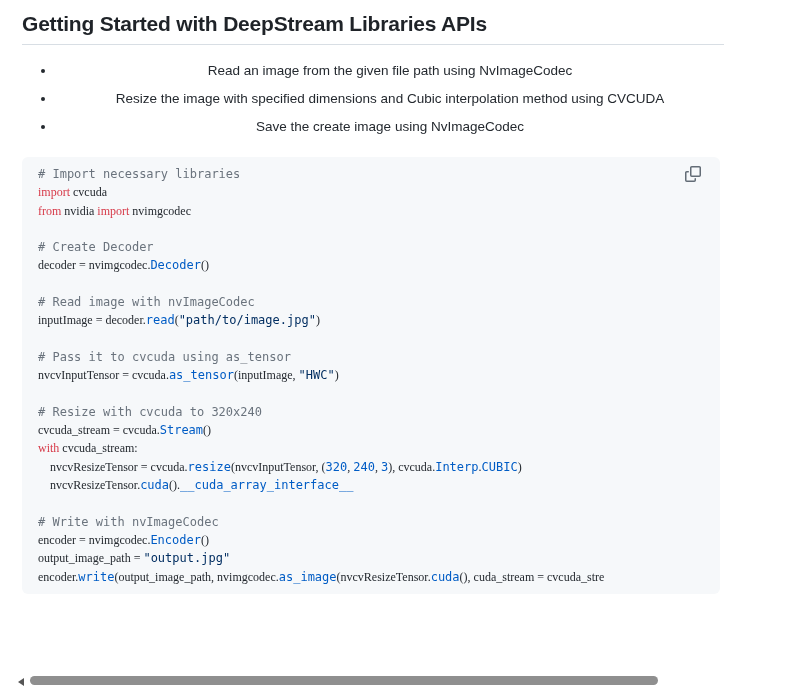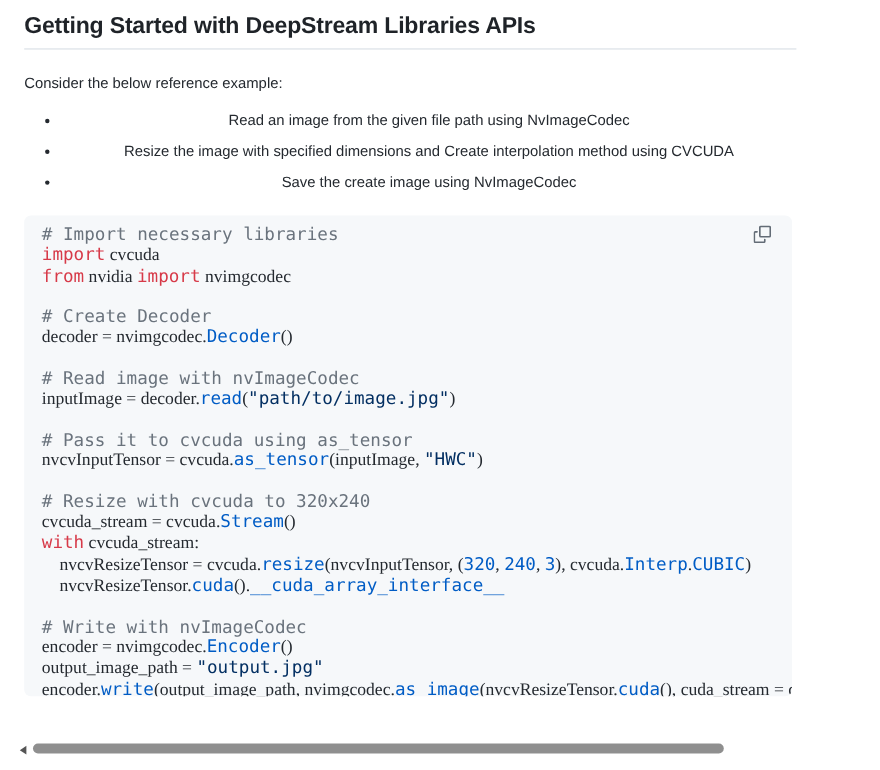--- a/index.html
+++ b/index.html
@@ -59,28 +59,28 @@
     margin-top:22px;
     margin-right:4px;
     background:var(--code-background);
     border-radius:6px;
     height:437px;
     padding:8px 16px;
     overflow:hidden;
   }
   .code-content{
     font-family:"DejaVu Sans Mono","Liberation Mono",monospace;
-    font-size:16px;
+    font-size:12px;
     line-height:18.3px;
     white-space:pre;
     color:var(--plain);
   }
   .code-line{white-space:pre;}
   .tok-cm{color:var(--comment);}
-  .tok-kw{color:var(--keyword);}
+  .tok-kw{color:var(--keyword);font-family:Liberation Serif, serif;}
   .tok-fn{color:var(--function);}
   .tok-nu{color:var(--number);}
   .tok-st{color:var(--string);}
   .tok-pl{color:var(--plain);font-family:Liberation Serif, serif;}
   .copy-btn{
     position:absolute;
     top:6px;right:16px;
     width:22px;height:22px;
     background:transparent;
     border:none;
@@ -127,25 +127,24 @@
   }
 </style>
 </head>
 <body>
 
 <div class="page">
   <div class="inner">
     <h1 class="title">Getting Started with DeepStream Libraries APIs</h1>
 
 
-    <p class="body-text">Consider the below reference example:</p>
 
     <ul class="steps">
       <li>Read an image from the given file path using NvImageCodec</li>
-      <li>Resize the image with specified dimensions and Create interpolation method using CVCUDA</li>
+      <li>Resize the image with specified dimensions and Cubic interpolation method using CVCUDA</li>
       <li>Save the create image using NvImageCodec</li>
     </ul>
 
     <div class="code-block">
       <button class="copy-btn" title="">
         <span>
           <svg width="16" height="16" viewBox="0 0 16 16" aria-hidden="true">
             <path fill="#636c76" d="M0 6.75C0 5.784.784 5 1.75 5h1.5a.75.75 0 0 1 0 1.5h-1.5a.25.25 0 0 0-.25.25v7.5c0 .138.112.25.25.25h7.5a.25.25 0 0 0 .25-.25v-1.5a.75.75 0 0 1 1.5 0v1.5A1.75 1.75 0 0 1 9.25 16h-7.5A1.75 1.75 0 0 1 0 14.25Z"></path>
             <path fill="#636c76" d="M5 1.75C5 .784 5.784 0 6.75 0h7.5C15.216 0 16 .784 16 1.75v7.5A1.75 1.75 0 0 1 14.25 11h-7.5A1.75 1.75 0 0 1 5 9.25Zm1.75-.25a.25.25 0 0 0-.25.25v7.5c0 .138.112.25.25.25h7.5a.25.25 0 0 0 .25-.25v-7.5a.25.25 0 0 0-.25-.25Z"></path>
           </svg>

